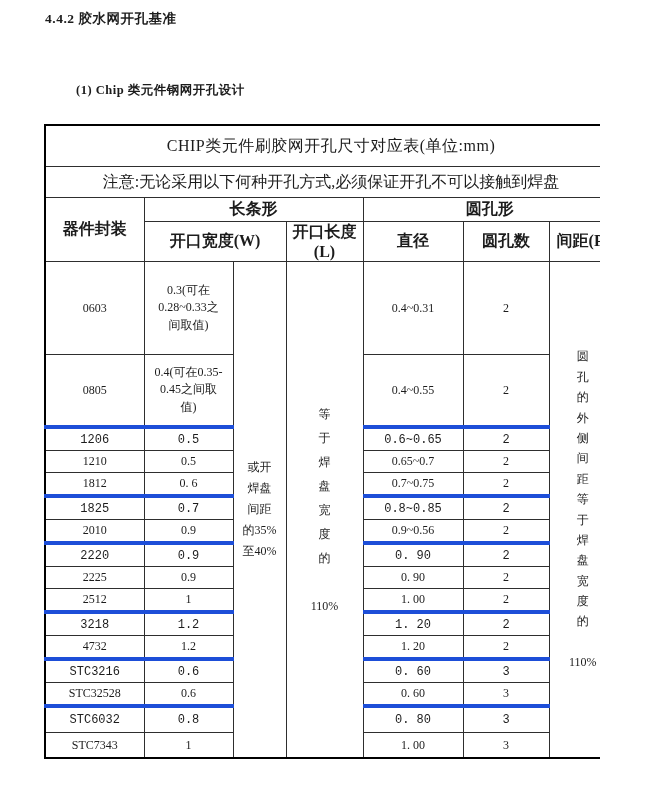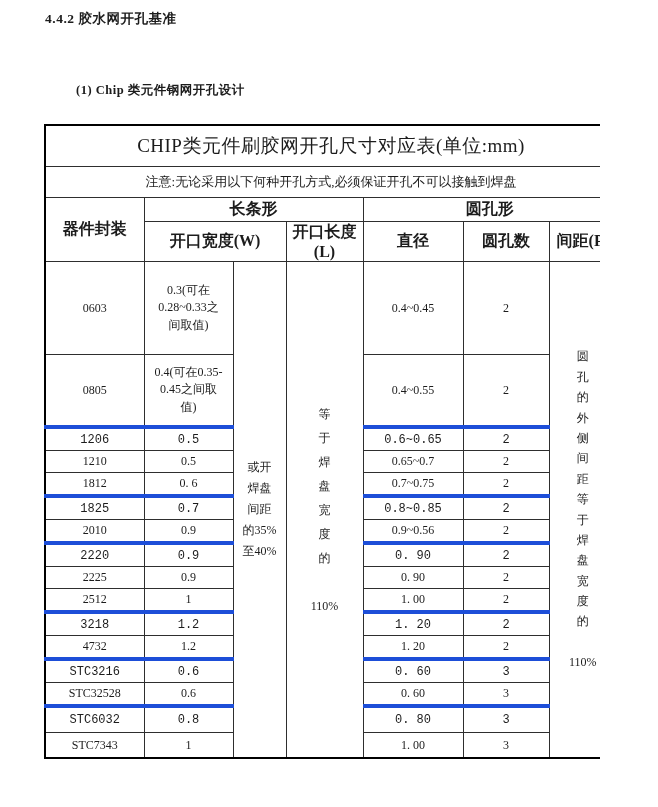--- a/index.html
+++ b/index.html
@@ -20,22 +20,22 @@
   table.doc{
     position:absolute;left:44px;top:124px;width:572px;
     border-collapse:collapse;table-layout:fixed;
     font-size:12px;
   }
   table.doc td{
     border:1px solid #2e2e2e;text-align:center;vertical-align:middle;
     padding:0 2px;overflow:hidden;
   }
   table.doc{border:2px solid #000;}
-  td.title-cell{height:40px;font-size:19px;letter-spacing:0.5px;}
-  td.note-cell{height:30px;text-align:left;font-size:13px;padding-left:4px;}
+  td.title-cell{height:40px;font-size:16px;letter-spacing:0.5px;}
+  td.note-cell{height:30px;text-align:left;font-size:16px;padding-left:4px;}
   td.hdr{height:23px;font-weight:700;font-size:16px;}
   tr.row td{height:21px;font-size:12px;}
   tr.row-tall1 td{height:92px;}
   tr.row-tall2 td{height:70px;}
   tr.row-big td{height:24px;}
   tr.thick td{border-top:4px solid #1d4ed8;font-family:Liberation Mono, monospace;}
   td.ml{white-space:pre-line;line-height:1.45;font-size:12px;}
   td.vr{white-space:pre-line;font-size:12px;padding:0;}
   td.v-walt{line-height:1.75;font-size:11.5px;}
   td.v-lrule{line-height:2.0;}
@@ -96,21 +96,21 @@
 至40%</td>
       <td class="vr v-lrule" rowspan="16">等
 于
 焊
 盘
 宽
 度
 的
 
 110%</td>
-      <td>0.4~0.45</td>
+      <td>0.4~0.31</td>
       <td>2</td>
       <td class="vr v-prule" rowspan="16">圆
 孔
 的
 外
 侧
 间
 距
 等
 于

